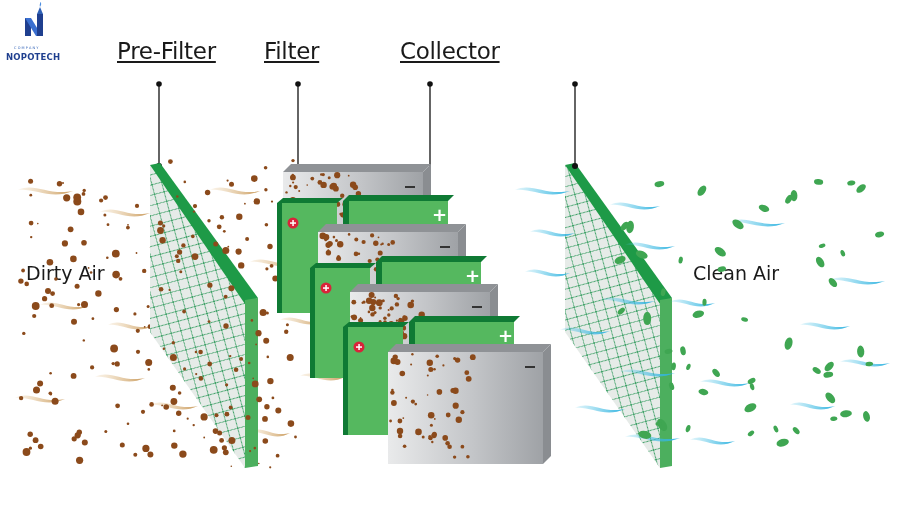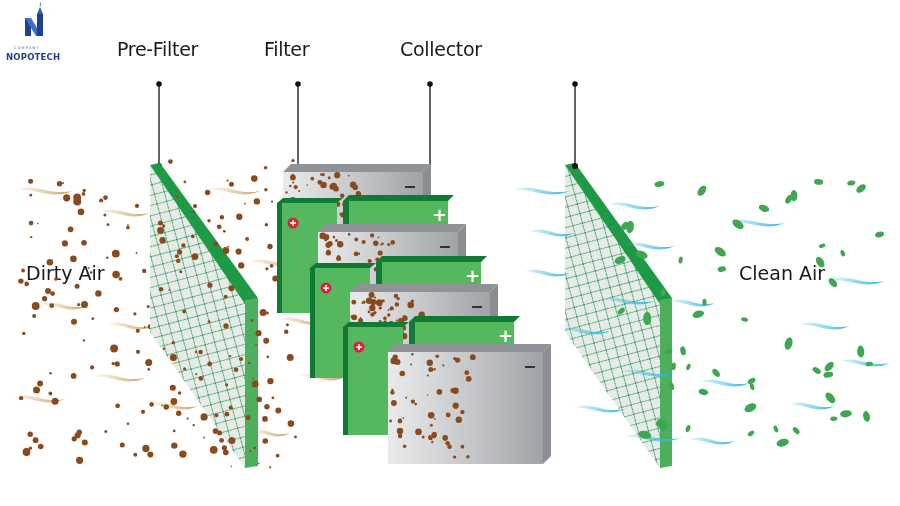--- a/index.html
+++ b/index.html
@@ -1,18 +1,18 @@
 <!DOCTYPE html>
 <html><head>
 <meta charset="utf-8">
 <style>
   html,body{margin:0;padding:0;background:#fff;}
   body{width:900px;height:506px;overflow:hidden;position:relative;font-family:"DejaVu Sans","Liberation Sans",sans-serif;}
   #stage{position:absolute;left:0;top:0;width:900px;height:506px;}
-  .lbl{position:absolute;font-size:19px;color:#1a1a1a;white-space:nowrap;letter-spacing:-0.3px;}
+  .lbl{position:absolute;font-size:23px;color:#1a1a1a;white-space:nowrap;letter-spacing:-0.3px;text-decoration:underline;}
   .side{position:absolute;font-size:19px;color:#1a1a1a;white-space:nowrap;}
   .logo{position:absolute;left:4px;top:2px;width:66px;height:50px;}
   .logo-text{position:absolute;left:2px;top:50px;font-size:8.5px;font-weight:bold;color:#1f3f8f;letter-spacing:0.2px;}
   .logo-sub{position:absolute;left:10px;top:44px;font-size:3.5px;color:#2d5fb5;letter-spacing:1.2px;}
 </style>
 </head>
 <body>
 
 <div id="stage">
 
@@ -26,21 +26,21 @@
     </svg>
     <div class="logo-text">NOPOTECH</div>
     <div class="logo-sub">COMPANY</div>
   </div>
 
   <div class="lbl" style="left:117px;top:38px;">Pre-Filter</div>
   <div class="lbl" style="left:264px;top:38px;">Filter</div>
   <div class="lbl" style="left:400px;top:38px;">Collector</div>
 
   <div class="side" style="left:26px;top:262px;">Dirty Air</div>
-  <div class="side" style="left:739px;top:262px;">Clean Air</div>
+  <div class="side" style="left:693px;top:262px;">Clean Air</div>
 
   <svg id="art" width="900" height="506" style="position:absolute;left:0;top:0;">
     <defs>
       <pattern id="mesh" width="14" height="14" patternUnits="userSpaceOnUse" patternTransform="rotate(30)">
         <rect width="14" height="14" fill="#e6ebe8"></rect>
         <path d="M0 0 L14 14 M14 0 L0 14" stroke="#2f9a5a" stroke-width="0.9"></path>
       </pattern>
       <linearGradient id="grayFace" x1="0" x2="1" y1="0" y2="0">
         <stop offset="0" stop-color="#e9eaeb"></stop>
         <stop offset="0.55" stop-color="#c3c5c8"></stop>

